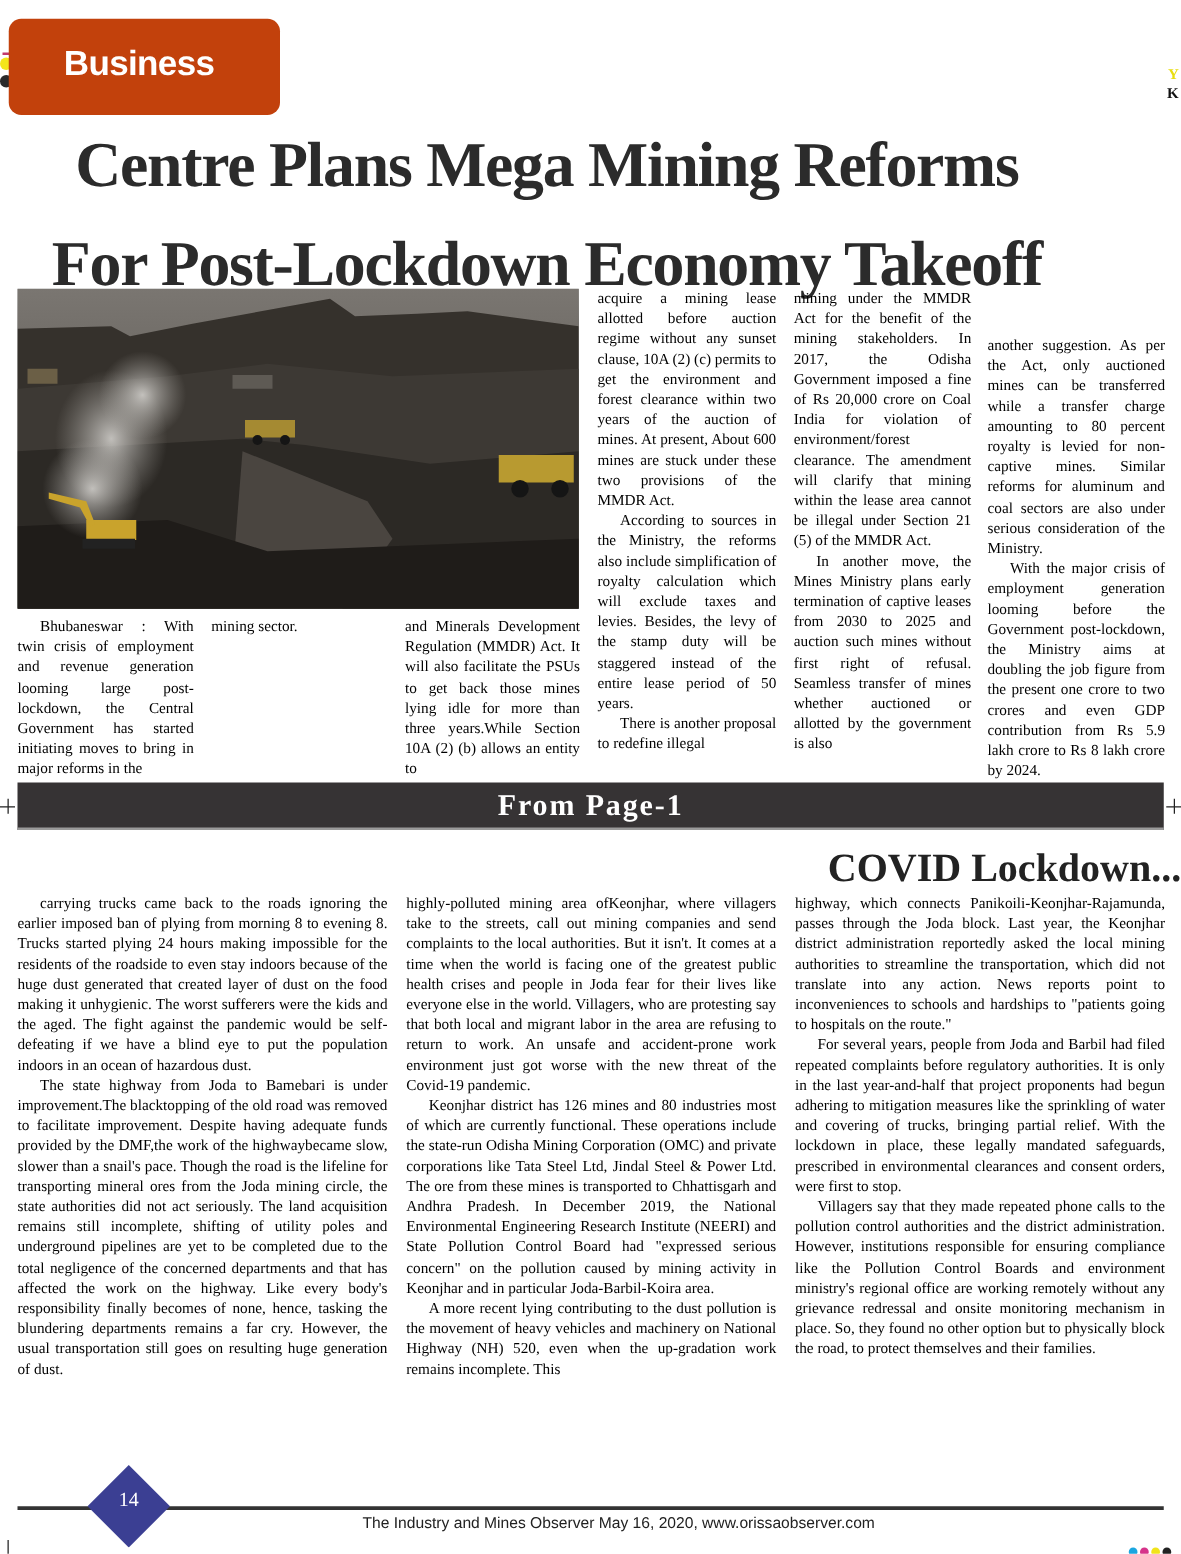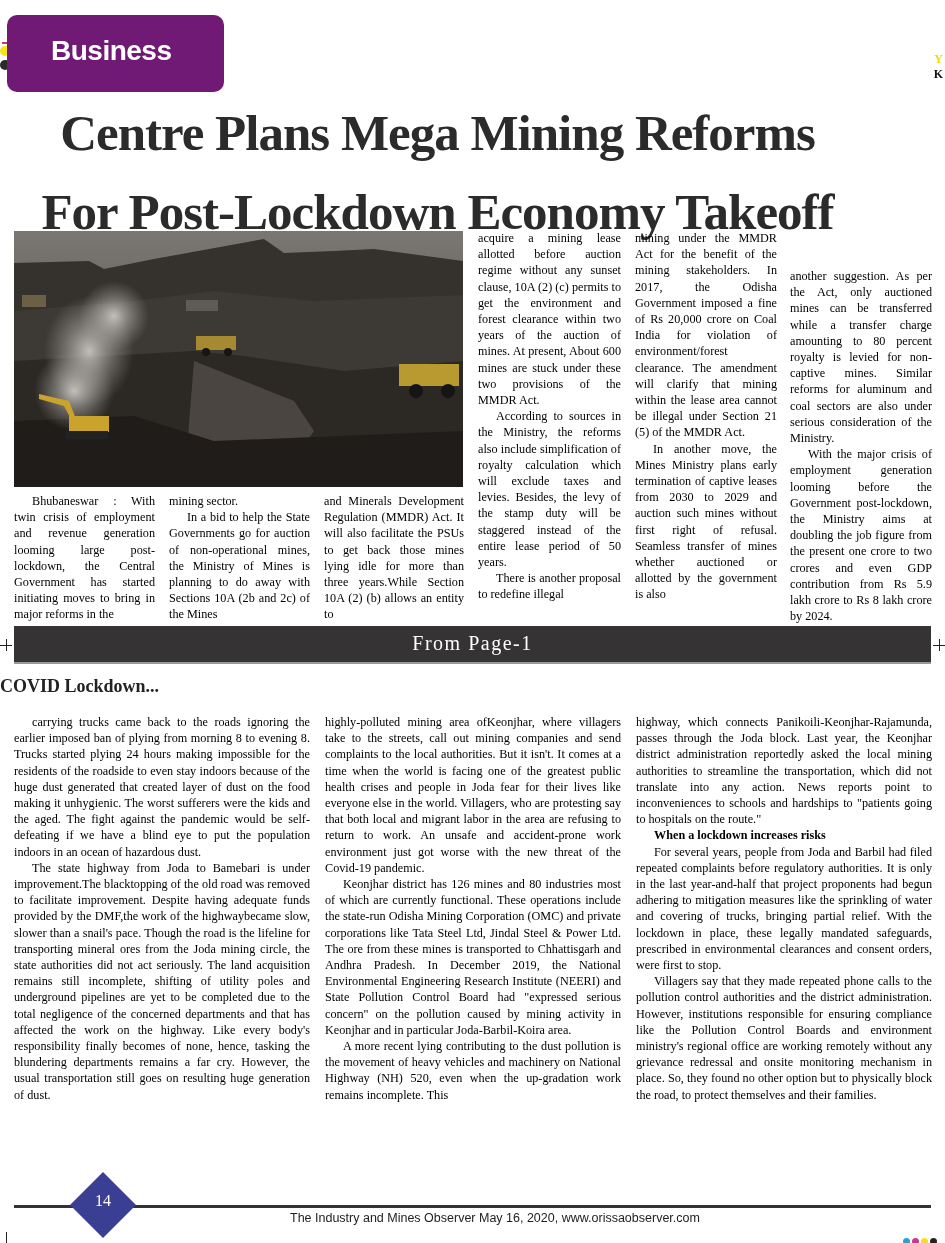--- a/index.html
+++ b/index.html
@@ -4,21 +4,21 @@
 <style>
   * { box-sizing: border-box; margin: 0; padding: 0; }
   html, body { width: 945px; height: 1243px; background: #ffffff; overflow: hidden; }
   body { position: relative; font-family: "Liberation Serif", "DejaVu Serif", serif; color: #1a1a1a; }
 
   .abs { position: absolute; }
 
   
   .badge {
     left: 7px; top: 15px; width: 217px; height: 77px;
-    background: #701a75; border-radius: 10px;
+    background: #c2410c; border-radius: 10px;
   }
   .badge-text {
     position: absolute; left: 44px; top: 20px;
     font-family: "Liberation Sans", "DejaVu Sans", sans-serif;
     font-weight: bold; font-size: 28px; color: #ffffff; letter-spacing: -0.5px;
   }
   .reg-dot { width: 10px; height: 10px; border-radius: 50%; left: 0; }
   .reg-y { top: 46px; background: #f4e61b; }
   .reg-k { top: 60px; background: #2a2a2a; }
   .reg-m { top: 42px; left: 2px; width: 7px; height: 2px; background: #c2386b; }
@@ -50,28 +50,28 @@
   .col p.noindent { text-indent: 0; }
   .col .subhead { font-weight: bold; text-indent: 18px; }
 
   
   .from-bar {
     left: 14px; top: 626px; width: 917px; height: 38px; background: #363334;
     border-bottom: 2px solid #9a9a9a;
   }
   .from-text {
     position: absolute; left: 0; top: 6px; width: 100%; text-align: center;
-    color: #ffffff; font-weight: normal; font-size: 20px; letter-spacing: 1.5px;
+    color: #ffffff; font-weight: bold; font-size: 24px; letter-spacing: 1.5px;
   }
   .crop-mark-h { height: 1px; width: 12px; background: #222; }
   .crop-mark-v { width: 1px; height: 12px; background: #222; }
 
   .sub-headline {
-    left: 0; width: 945px; top: 676px; text-align: left;
-    font-weight: bold; font-size: 18px; color: #222;
+    left: 0; width: 945px; top: 676px; text-align: right;
+    font-weight: bold; font-size: 32px; color: #222;
   }
 
   
   .footer-line { left: 14px; top: 1205px; width: 917px; height: 3px; background: #333; }
   .page-diamond {
     left: 70px; top: 1172px; width: 66px; height: 66px;
   }
   .page-num {
     position: absolute; left: 0; top: 20px; width: 66px; text-align: center;
     font-size: 16px; color: #ffffff;
@@ -135,33 +135,32 @@
     <rect x="172" y="69" width="32" height="11" fill="#5e5a54"></rect>
     <rect x="8" y="64" width="24" height="12" fill="#6b5f46"></rect>
   </svg>
 </div>
 
 <div class="abs col" style="left:14px; top:493px; width:141px;">
   <p>Bhubaneswar : With twin crisis of employment and revenue generation looming large post-lockdown, the Central Government has started initiating moves to bring in major reforms in the</p>
 </div>
 <div class="abs col" style="left:169px; top:493px; width:141px;">
   <p class="noindent">mining sector.</p>
-  <p>In a bid to help the State Governments go for auction of non-operational mines, the Ministry of Mines is planning to do away with Sections 10A (2b and 2c) of the Mines</p>
 </div>
 <div class="abs col" style="left:324px; top:493px; width:140px;">
   <p class="noindent">and Minerals Development Regulation (MMDR) Act. It will also facilitate the PSUs to get back those mines lying idle for more than three years.While Section 10A (2) (b) allows an entity to</p>
 </div>
 <div class="abs col" style="left:478px; top:230px; width:143px;">
   <p class="noindent">acquire a mining lease allotted before auction regime without any sunset clause, 10A (2) (c) permits to get the environment and forest clearance within two years of the auction of mines. At present, About 600 mines are stuck under these two provisions of the MMDR Act.</p>
   <p>According to sources in the Ministry, the reforms also include simplification of royalty calculation which will exclude taxes and levies. Besides, the levy of the stamp duty will be staggered instead of the entire lease period of 50 years.</p>
   <p>There is another proposal to redefine illegal</p>
 </div>
 <div class="abs col" style="left:635px; top:230px; width:142px;">
   <p class="noindent">mining under the MMDR Act for the benefit of the mining stakeholders. In 2017, the Odisha Government imposed a fine of Rs 20,000 crore on Coal India for violation of environment/forest clearance. The amendment will clarify that mining within the lease area cannot be illegal under Section 21 (5) of the MMDR Act.</p>
-  <p>In another move, the Mines Ministry plans early termination of captive leases from 2030 to 2029 and auction such mines without first right of refusal. Seamless transfer of mines whether auctioned or allotted by the government is also</p>
+  <p>In another move, the Mines Ministry plans early termination of captive leases from 2030 to 2025 and auction such mines without first right of refusal. Seamless transfer of mines whether auctioned or allotted by the government is also</p>
 </div>
 <div class="abs col" style="left:790px; top:224px; width:142px;margin-top:44px;">
   <p class="noindent">another suggestion. As per the Act, only auctioned mines can be transferred while a transfer charge amounting to 80 percent royalty is levied for non-captive mines. Similar reforms for aluminum and coal sectors are also under serious consideration of the Ministry.</p>
   <p>With the major crisis of employment generation looming before the Government post-lockdown, the Ministry aims at doubling the job figure from the present one crore to two crores and even GDP contribution from Rs 5.9 lakh crore to Rs 8 lakh crore by 2024.</p>
 </div>
 
 <div class="abs crop-mark-h" style="left:0; top:645px;"></div>
 <div class="abs crop-mark-v" style="left:6px; top:639px;"></div>
 <div class="abs crop-mark-h" style="left:933px; top:645px;"></div>
 <div class="abs crop-mark-v" style="left:939px; top:639px;"></div>
@@ -175,21 +174,20 @@
   <p>carrying trucks came back to the roads ignoring the earlier imposed ban of plying from morning 8 to evening 8. Trucks started plying 24 hours making impossible for the residents of the roadside to even stay indoors because of the huge dust generated that created layer of dust on the food making it unhygienic. The worst sufferers were the kids and the aged. The fight against the pandemic would be self-defeating if we have a blind eye to put the population indoors in an ocean of hazardous dust.</p>
   <p>The state highway from Joda to Bamebari is under improvement.The blacktopping of the old road was removed to facilitate improvement. Despite having adequate funds provided by the DMF,the work of the highwaybecame slow, slower than a snail's pace. Though the road is the lifeline for transporting mineral ores from the Joda mining circle, the state authorities did not act seriously. The land acquisition remains still incomplete, shifting of utility poles and underground pipelines are yet to be completed due to the total negligence of the concerned departments and that has affected the work on the highway. Like every body's responsibility finally becomes of none, hence, tasking the blundering departments remains a far cry. However, the usual transportation still goes on resulting huge generation of dust.</p>
 </div>
 <div class="abs col" style="left:325px; top:714px; width:296px;">
   <p class="noindent">highly-polluted mining area ofKeonjhar, where villagers take to the streets, call out mining companies and send complaints to the local authorities. But it isn't. It comes at a time when the world is facing one of the greatest public health crises and people in Joda fear for their lives like everyone else in the world. Villagers, who are protesting say that both local and migrant labor in the area are refusing to return to work. An unsafe and accident-prone work environment just got worse with the new threat of the Covid-19 pandemic.</p>
   <p>Keonjhar district has 126 mines and 80 industries most of which are currently functional. These operations include the state-run Odisha Mining Corporation (OMC) and private corporations like Tata Steel Ltd, Jindal Steel &amp; Power Ltd. The ore from these mines is transported to Chhattisgarh and Andhra Pradesh. In December 2019, the National Environmental Engineering Research Institute (NEERI) and State Pollution Control Board had "expressed serious concern" on the pollution caused by mining activity in Keonjhar and in particular Joda-Barbil-Koira area.</p>
   <p>A more recent lying contributing to the dust pollution is the movement of heavy vehicles and machinery on National Highway (NH) 520, even when the up-gradation work remains incomplete. This</p>
 </div>
 <div class="abs col" style="left:636px; top:714px; width:296px;">
   <p class="noindent">highway, which connects Panikoili-Keonjhar-Rajamunda, passes through the Joda block. Last year, the Keonjhar district administration reportedly asked the local mining authorities to streamline the transportation, which did not translate into any action. News reports point to inconveniences to schools and hardships to "patients going to hospitals on the route."</p>
-  <p class="subhead">When a lockdown increases risks</p>
   <p>For several years, people from Joda and Barbil had filed repeated complaints before regulatory authorities. It is only in the last year-and-half that project proponents had begun adhering to mitigation measures like the sprinkling of water and covering of trucks, bringing partial relief. With the lockdown in place, these legally mandated safeguards, prescribed in environmental clearances and consent orders, were first to stop.</p>
   <p>Villagers say that they made repeated phone calls to the pollution control authorities and the district administration. However, institutions responsible for ensuring compliance like the Pollution Control Boards and environment ministry's regional office are working remotely without any grievance redressal and onsite monitoring mechanism in place. So, they found no other option but to physically block the road, to protect themselves and their families.</p>
 </div>
 
 <div class="abs footer-line"></div>
 <div class="abs page-diamond">
   <svg width="66" height="66" viewBox="0 0 66 66" style="position:absolute;left:0;top:0;">
     <polygon points="33,0 66,33 33,66 0,33" fill="#3b3f93"></polygon>
   </svg>
   <span class="page-num">14</span>

